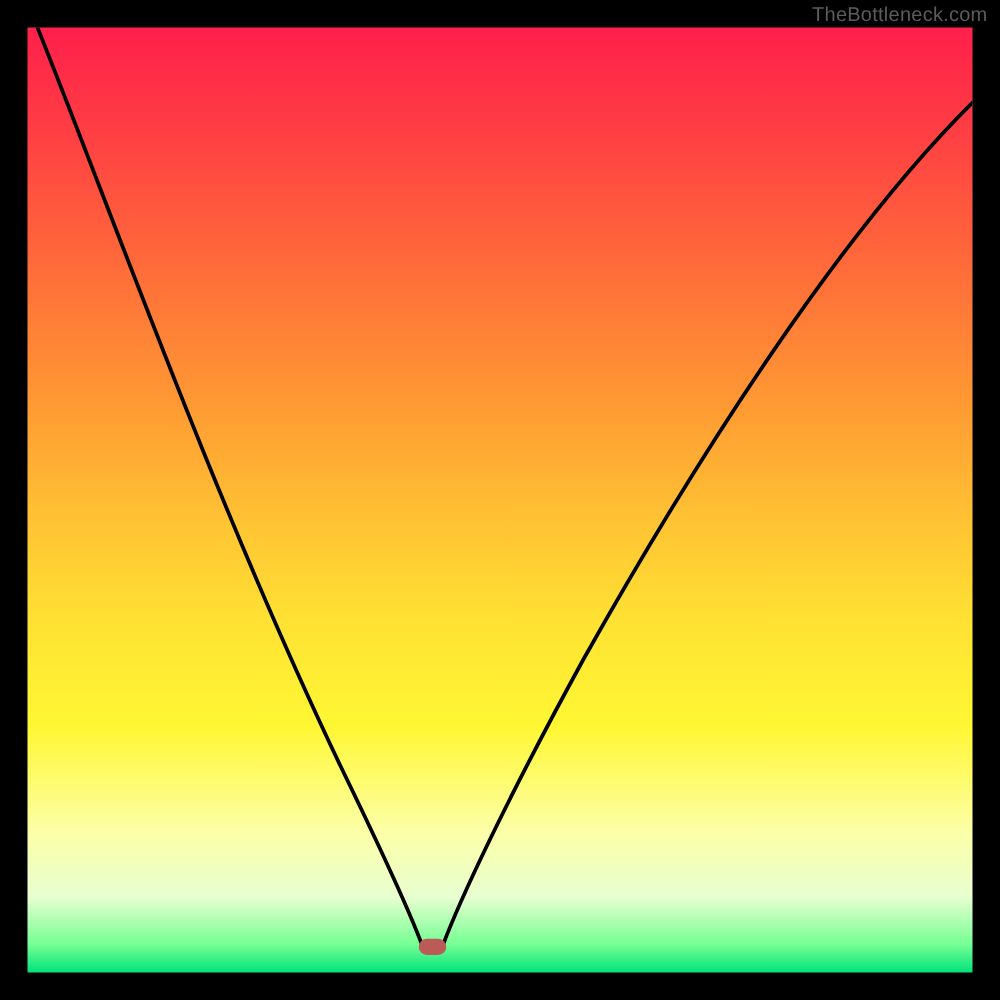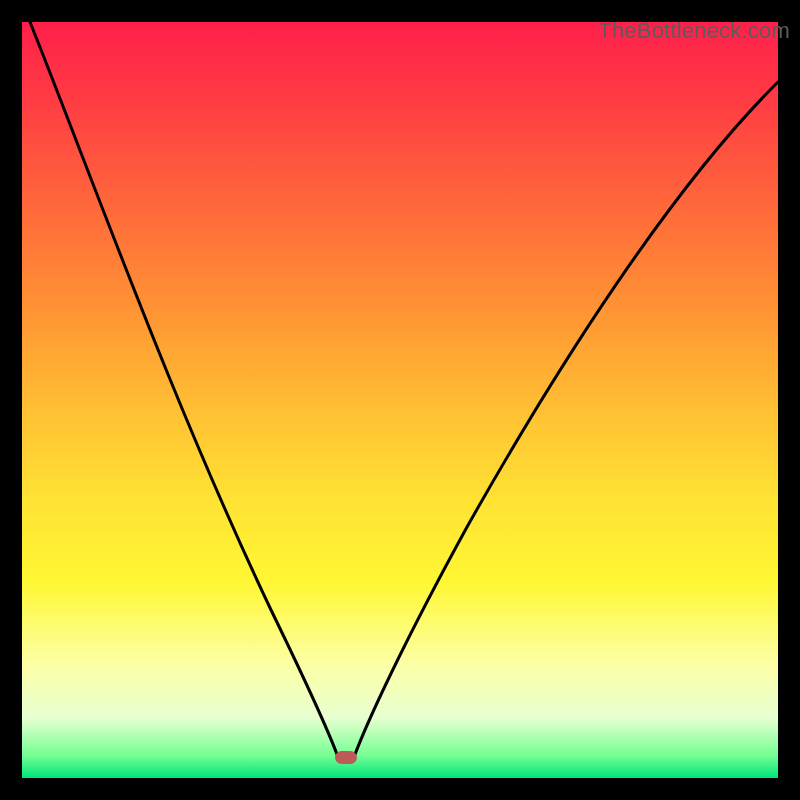--- a/index.html
+++ b/index.html
@@ -26,24 +26,24 @@
       #ffe233 63%,
       #fff733 74%,
       #fcffa6 85%,
       #e8ffd0 92%,
       #76ff94 97%,
       #00e37a 100%
     );
   }
   .watermark {
     position: absolute;
-    top: 18px;
+    top: 4px;
     right: 10px;
     color: #5c5c5c;
-    font-size: 22px;
+    font-size: 16px;
     font-weight: 500;
     letter-spacing: 0.2px;
   }
   svg.curve {
     position: absolute;
     left: 0;
     top: 0;
     width: 756px;
     height: 756px;
   }

